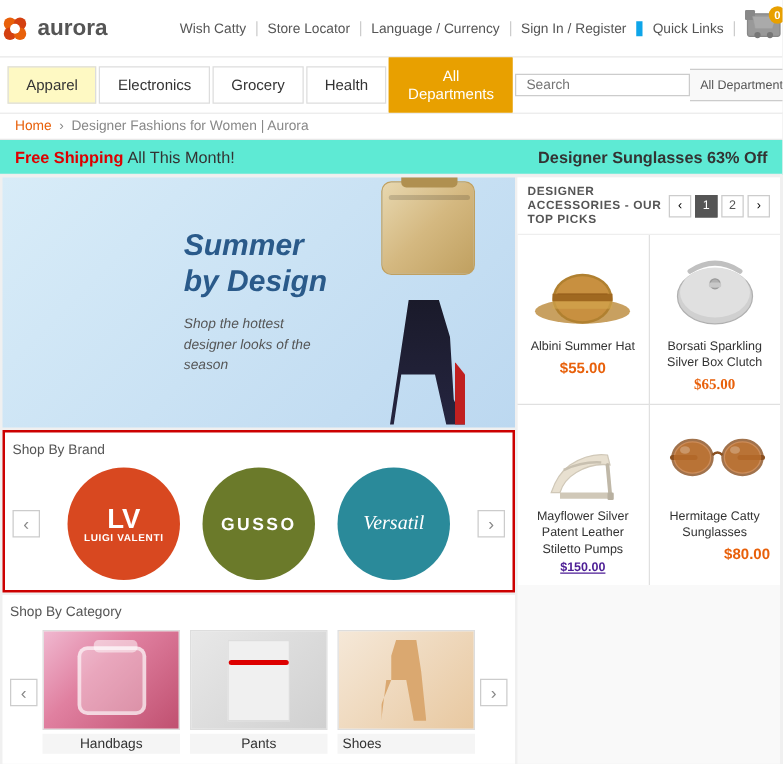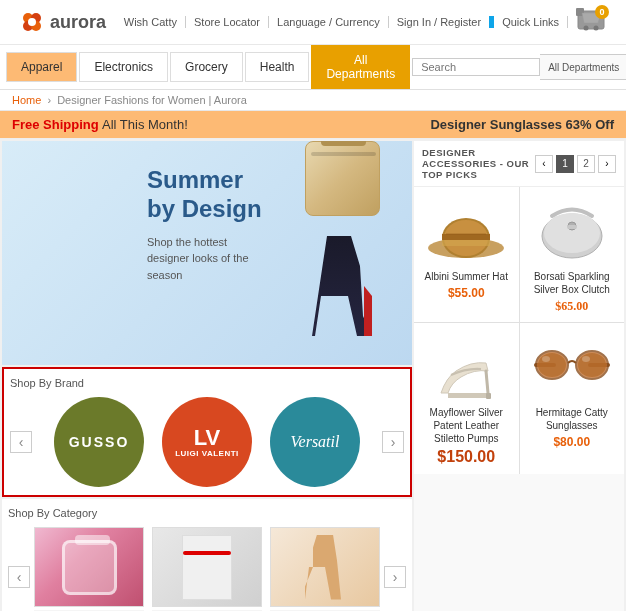--- a/index.html
+++ b/index.html
@@ -7,21 +7,21 @@
     .logo { display: flex; align-items: center; gap: 6px; }
     .logo-icon { width: 24px; height: 24px; }
     .logo-text { font-size: 18px; font-weight: bold; color: #555; }
     .cart-btn { position: relative; cursor: pointer; }
     .cart-badge { position: absolute; top: -4px; right: -4px; background: #e8a000; color: #fff; border-radius: 50%; width: 14px; height: 14px; font-size: 9px; display: flex; align-items: center; justify-content: center; font-weight: bold; }
   </style>
 </head>
 <body>
 
 <div style="background:#fff; border-bottom:1px solid #e0e0e0;">
-  <div style="display:flex; align-items:center; justify-content:space-between; padding:8px 20px;">
+  <div style="display:flex; align-items:center; justify-content:space-between; padding:8px 0;">
     <div class="logo">
 
       <svg class="logo-icon" viewBox="0 0 24 24" width="28" height="28">
         <circle cx="8" cy="8" r="5" fill="#e8600a"></circle>
         <circle cx="16" cy="8" r="5" fill="#d44010"></circle>
         <circle cx="8" cy="16" r="5" fill="#d44010"></circle>
         <circle cx="16" cy="16" r="5" fill="#e8600a"></circle>
         <circle cx="12" cy="12" r="4" fill="#fff"></circle>
       </svg>
       <span class="logo-text">aurora</span>
@@ -39,56 +39,56 @@
           <path d="M6 5 L8 15 L22 15 L25 5 Z" fill="#aaa" stroke="#999" stroke-width="0.5"></path>
           <circle cx="10" cy="20" r="2.5" fill="#777"></circle>
           <circle cx="20" cy="20" r="2.5" fill="#777"></circle>
         </svg>
         <div class="cart-badge" style="position:absolute; top:-3px; right:-3px; background:#e8a000; color:#fff; border-radius:50%; width:14px; height:14px; font-size:9px; display:flex; align-items:center; justify-content:center; font-weight:bold;">0</div>
       </div>
     </div>
   </div>
 
   <div style="display:flex; align-items:center; padding:0 6px 0 6px; background:#fff; border-top:1px solid #e8e8e8;">
-    <button style="padding:7px 14px; font-size:12px; cursor:pointer; background:#fdba74; border:1px solid #ddd; margin-right:2px; color:#333;">Apparel</button>
+    <button style="padding:7px 14px; font-size:12px; cursor:pointer; background:#fef9c3; border:1px solid #ddd; margin-right:2px; color:#333;">Apparel</button>
     <button style="padding:7px 14px; font-size:12px; cursor:pointer; background:#fff; border:1px solid #ddd; margin-right:2px; color:#333;">Electronics</button>
     <button style="padding:7px 14px; font-size:12px; cursor:pointer; background:#fff; border:1px solid #ddd; margin-right:2px; color:#333;">Grocery</button>
     <button style="padding:7px 14px; font-size:12px; cursor:pointer; background:#fff; border:1px solid #ddd; margin-right:2px; color:#333;">Health</button>
     <button style="padding:7px 14px; font-size:12px; cursor:pointer; background:#e8a000; border:1px solid #e8a000; margin-right:2px; color:#fff;">All Departments</button>
     <div style="margin-left:auto; display:flex; align-items:center;">
-      <input type="text" style="border: 1px solid rgb(204, 204, 204); padding: 2px 8px; font-size: 11px; width: 128px; outline: none;" placeholder="Search">
+      <input type="text" style="border: 1px solid rgb(204, 204, 204); padding: 2px 8px; font-size: 11px; width: 140px; outline: none;" placeholder="Search">
       <select style="border:1px solid #ccc; border-left:none; padding:4px 4px; font-size:10px; color:#555; background:#f9f9f9; cursor:pointer; height:26px;">
         <option>All Departments</option>
       </select>
 
     </div>
   </div>
 </div>
 
 <div style="background:#fff; padding:4px 12px; font-size:11px; border-bottom:1px solid #e8e8e8;">
   <span style="color:#e8600a; cursor:pointer;">Home</span>
   <span style="color:#888; margin:0 3px;">›</span>
   <span style="color:#888;">Designer Fashions for Women | Aurora</span>
 </div>
 
-<div style="background:#fdba74; padding:6px 12px; display:flex; align-items:center; justify-content:space-between; border-bottom:1px solid #eee;">
+<div style="background:#5eead4; padding:6px 12px; display:flex; align-items:center; justify-content:space-between; border-bottom:1px solid #eee;">
   <div>
     <span style="color:#d00; font-weight:bold; font-size:13px;">Free Shipping</span>
     <span style="color:#333; font-size:13px;"> All This Month!</span>
   </div>
   <div style="font-size:13px; font-weight:bold; color:#333;">
     <span>Designer Sunglasses 63% Off</span>
   </div>
 </div>
 
 <div style="display:flex; background:#f0f0f0; gap:2px; padding:2px;">
 
   <div style="flex:1; display:flex; flex-direction:column; gap:2px;">
 
-    <div style="background:linear-gradient(135deg, #d8ecf8 0%, #bcd8f0 100%); height:224px; display:flex; align-items:flex-start; position:relative; overflow:hidden;">
+    <div style="background:linear-gradient(135deg, #d8ecf8 0%, #bcd8f0 100%); height:200px; display:flex; align-items:center; position:relative; overflow:hidden;font-style:italic;">
 
       <div style="width:130px; flex-shrink:0; background:linear-gradient(180deg, #e8c090 0%, #d09060 30%, #c87050 60%, #b86840 80%, #8a4020 100%); position:relative; overflow:hidden;">
 
         <div style="position:absolute; top:10px; left:35px; width:55px; height:55px; background:#e8b080; border-radius:50%; border:2px solid #d0a070;"></div>
 
         <div style="position:absolute; top:6px; left:30px; width:65px; height:40px; background:#c07030; border-radius:50% 50% 0 0;"></div>
 
         <div style="position:absolute; top:25px; left:34px; width:55px; height:12px; background:#2a2a2a; border-radius:4px;"></div>
 
         <div style="position:absolute; top:65px; left:15px; width:100px; height:135px; background:linear-gradient(180deg, #c84030 0%, #a82820 50%, #903020 100%); border-radius:8px 8px 0 0;"></div>
@@ -113,26 +113,26 @@
           <div style="position:absolute; bottom:0; right:0; width:8px; height:50px; background:#c02020; clip-path:polygon(0% 0%, 100% 20%, 100% 100%, 0% 100%);"></div>
         </div>
       </div>
     </div>
 
     <div style="background:#fff; border:2px solid #c00; padding:8px 6px;">
       <div style="font-size:11px; color:#555; margin-bottom:8px;">Shop By Brand</div>
       <div style="display:flex; align-items:center; gap:6px;">
         <button style="background:none; border:1px solid #ccc; width:22px; height:22px; cursor:pointer; font-size:14px; color:#888; display:flex; align-items:center; justify-content:center; flex-shrink:0;">‹</button>
         <div style="display:flex; gap:18px; flex:1; justify-content:center; align-items:center;">
-          <div style="border-radius:50%; width:90px; height:90px; background:#6b7a2a; display:flex; align-items:center; justify-content:center; color:#fff; font-size:14px; font-weight:bold; cursor:pointer; letter-spacing:2px;">
-            <span>GUSSO</span>
-          </div>
           <div style="border-radius:50%; width:90px; height:90px; background:#d84820; display:flex; align-items:center; justify-content:center; color:#fff; font-size:12px; font-weight:bold; cursor:pointer; text-align:center; flex-direction:column;">
             <div style="font-size:22px; font-weight:bold; line-height:1;">LV</div>
             <div style="font-size:8px; letter-spacing:0.5px;">LUIGI VALENTI</div>
+          </div>
+          <div style="border-radius:50%; width:90px; height:90px; background:#6b7a2a; display:flex; align-items:center; justify-content:center; color:#fff; font-size:14px; font-weight:bold; cursor:pointer; letter-spacing:2px;">
+            <span>GUSSO</span>
           </div>
           <div style="border-radius:50%; width:90px; height:90px; background:#2a8a9a; display:flex; align-items:center; justify-content:center; color:#fff; font-size:16px; font-style:italic; cursor:pointer; font-family:'Georgia', serif;">
             <span>Versatil</span>
           </div>
         </div>
         <button style="background:none; border:1px solid #ccc; width:22px; height:22px; cursor:pointer; font-size:14px; color:#888; display:flex; align-items:center; justify-content:center; flex-shrink:0;">›</button>
       </div>
     </div>
 
     <div style="background:#fff; padding:8px 6px;">
@@ -227,24 +227,24 @@
             <path d="M15 60 Q20 45 30 38 Q45 28 60 30 L62 38 Q48 36 35 44 Q25 50 22 60 Z" fill="#e8e0d0" stroke="#d0c8b8" stroke-width="1"></path>
             <path d="M22 60 L62 60 L62 65 L22 65 Z" fill="#d0c8b8"></path>
 
             <line x1="60" y1="38" x2="62" y2="60" stroke="#c0b8a8" stroke-width="3" stroke-linecap="round"></line>
             <rect x="60" y="60" width="5" height="6" rx="1" fill="#b8b0a0"></rect>
 
             <path d="M25 42 Q40 35 55 36" fill="none" stroke="#c8c0b0" stroke-width="2"></path>
           </svg>
         </div>
         <div style="font-size:10px; color:#333; text-align:center; margin-bottom:3px; line-height:1.3;">Mayflower Silver Patent Leather Stiletto Pumps</div>
-        <div style="font-size:16px; color:#c2410c; font-weight:bold;">$150.00</div>
-      </div>
-
-      <div style="background:#fff; padding:8px; display:flex; flex-direction:column; align-items:center; cursor:pointer;">
+        <div style="font-size:10px; color:#4c1d95; font-weight:bold;text-decoration:underline;">$150.00</div>
+      </div>
+
+      <div style="background:#fff; padding:8px; display:flex; flex-direction:column; align-items:flex-end; cursor:pointer;">
         <div style="width:85px; height:70px; display:flex; align-items:center; justify-content:center; margin-bottom:5px;">
           <svg width="80" height="50" viewBox="0 0 80 50">
 
             <rect x="2" y="22" width="22" height="4" rx="2" fill="#8a5020"></rect>
             <rect x="56" y="22" width="22" height="4" rx="2" fill="#8a5020"></rect>
 
             <ellipse cx="20" cy="24" rx="16" ry="14" fill="#c07030" stroke="#8a5020" stroke-width="2" opacity="0.8"></ellipse>
             <ellipse cx="20" cy="24" rx="14" ry="12" fill="#b06828" opacity="0.7"></ellipse>
 
             <ellipse cx="60" cy="24" rx="16" ry="14" fill="#c07030" stroke="#8a5020" stroke-width="2" opacity="0.8"></ellipse>

